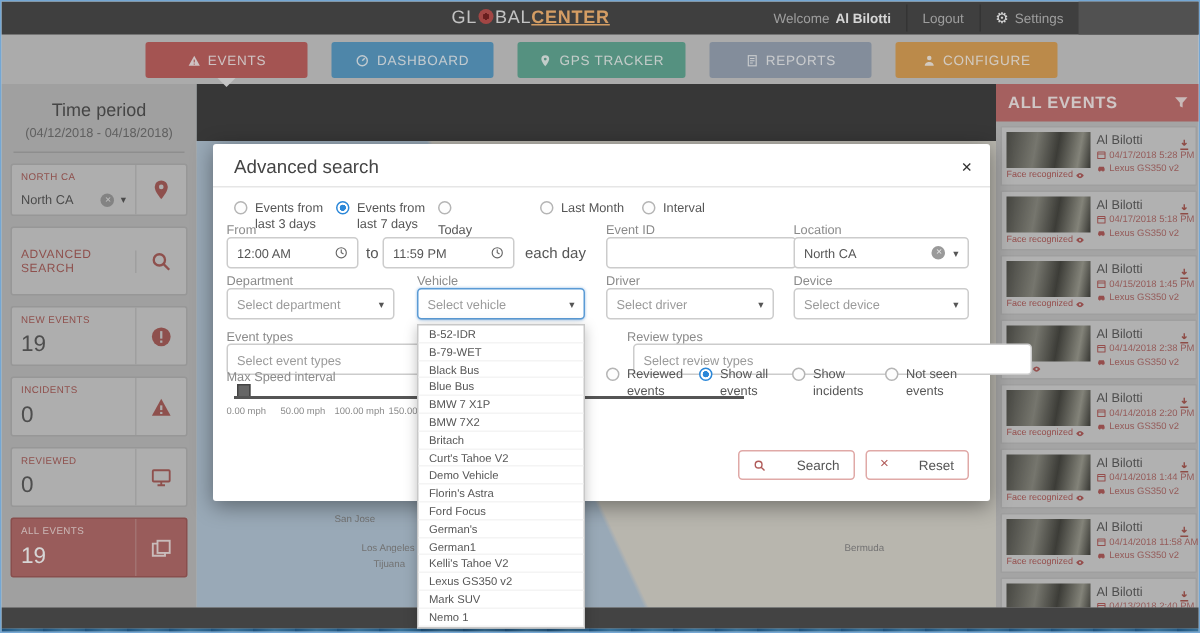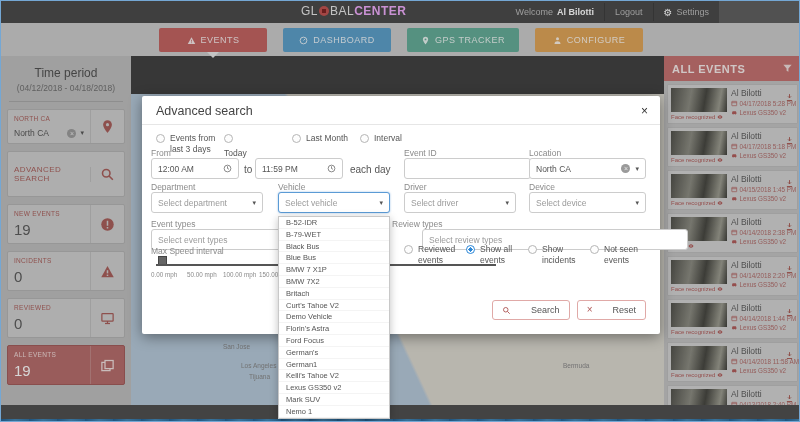--- a/index.html
+++ b/index.html
@@ -3,21 +3,21 @@
 <meta charset="utf-8">
 <style>
   * { margin:0; padding:0; box-sizing:border-box; }
   html,body { width:800px; height:422px; }
   body { font-family:"Liberation Sans", sans-serif; background:#e8e8e8; }
   #app { position:relative; width:800px; height:422px; border:1px solid #74a7d4; background:#c9c9c9; overflow:hidden; }
 
   
   .topbar { position:absolute; left:0; top:0; width:800px; height:22px; background:#474747; color:#ddd; z-index:10; }
   .brand { position:absolute; left:300px; top:3px; font-size:12px; letter-spacing:.5px; color:#e8e8e8; display:flex; align-items:center; }
-  .brand .bold { font-weight:bold; color:#f0abfc; }
+  .brand .bold { font-weight:bold; color:#fdba74;text-decoration:underline; }
   .logo-o { display:inline-block; width:10px; height:10px; border-radius:50%; background:radial-gradient(circle at 50% 50%, #7a1f1f 0 30%, #c0504d 31% 75%, #8a2a2a 76%); margin:0 1px; }
   .top-right { position:absolute; right:82px; top:0; height:22px; display:flex; align-items:center; font-size:9px; color:#bbb; }
   .top-right .seg { padding:0 10px; height:18px; display:flex; align-items:center; gap:4px; border-left:1px solid #3a3a3a; }
   .top-right b { color:#fff; }
   .gear { font-family:"DejaVu Sans", sans-serif; font-size:10px; color:#fff; }
   .top-corner { position:absolute; right:0; top:0; width:82px; height:22px; background:#5d5d5d; }
 
   
   .navbar { position:absolute; left:0; top:22px; width:800px; height:33px; background:#cbcbcb; display:flex; justify-content:center; gap:16px; padding-top:5px; z-index:5; }
   .nav-btn { position:relative; height:24px; min-width:108px; border-radius:2px; color:rgba(255,255,255,.85); font-size:9px; letter-spacing:.5px; display:flex; align-items:center; justify-content:center; gap:5px; padding:0 14px; }
@@ -155,20 +155,29 @@
         </svg>
       <span>DASHBOARD</span>
     </div>
     <div class="nav-btn nav-gps">
       <svg viewBox="0 0 24 24">
           <path d="M12 2a7 7 0 0 0-7 7c0 5 7 13 7 13s7-8 7-13a7 7 0 0 0-7-7z" fill="currentColor"></path>
           <circle cx="12" cy="9" r="2.5" fill="#62ab96"></circle>
         </svg>
       <span>GPS TRACKER</span>
     </div>
+    <div class="nav-btn nav-reports">
+      <svg viewBox="0 0 24 24">
+          <rect x="5" y="3" width="14" height="18" fill="none" stroke="currentColor" stroke-width="2"></rect>
+          <line x1="8" y1="8" x2="16" y2="8" stroke="currentColor" stroke-width="2"></line>
+          <line x1="8" y1="12" x2="16" y2="12" stroke="currentColor" stroke-width="2"></line>
+          <line x1="8" y1="16" x2="13" y2="16" stroke="currentColor" stroke-width="2"></line>
+        </svg>
+      <span>REPORTS</span>
+    </div>
     <div class="nav-btn nav-configure">
       <svg viewBox="0 0 24 24">
           <circle cx="12" cy="7" r="4" fill="currentColor"></circle>
           <path d="M4 21c0-5 4-7 8-7s8 2 8 7z" fill="currentColor"></path>
         </svg>
       <span>CONFIGURE</span>
     </div>
   </div>
 
   <div class="sidebar">
@@ -562,20 +571,24 @@
       <span class="m-close">×</span>
     </div>
 
     <div class="radio-row">
 
         <div class="p-opt" style="width:68px; margin-right:0;">
           <span class="radio"></span>
           <span class="txt">Events from last 3 days</span>
         </div>
 
+        <div class="p-opt" style="width:68px; margin-right:0;">
+          <span class="radio on"></span>
+          <span class="txt">Events from last 7 days</span>
+        </div>
 
         <div class="p-opt" style="width:68px; margin-right:0;flex-direction:column;">
           <span class="radio"></span>
           <span class="txt">Today</span>
         </div>
 
         <div class="p-opt" style="width:68px; margin-right:0;">
           <span class="radio"></span>
           <span class="txt">Last Month</span>
         </div>
@@ -643,21 +656,21 @@
       <span class="ph">Select device</span>
         <span class="spacer"></span>
       <span class="caret">▾</span>
     </div>
 
     <span class="f-label" style="left:9px; top:123px;">Event types</span>
     <div class="f-box" style="left:9px; top:133px; width:239px;">
       <span class="ph">Select event types</span>
     </div>
 
-    <span class="f-label" style="left:250px; top:123px;">Review types</span>
+    <span class="f-label" style="left:276px; top:123px;">Review types</span>
     <div class="f-box" style="left:280px; top:133px; width:266px;">
       <span class="ph">Select review types</span>
     </div>
 
     <span class="f-label" style="left:9px; top:150px;">Max Speed interval</span>
     <div class="slider-handle"></div>
     <div class="slider-track"></div>
     <div class="speed-ticks">
 
     <span>0.00 mph</span>

